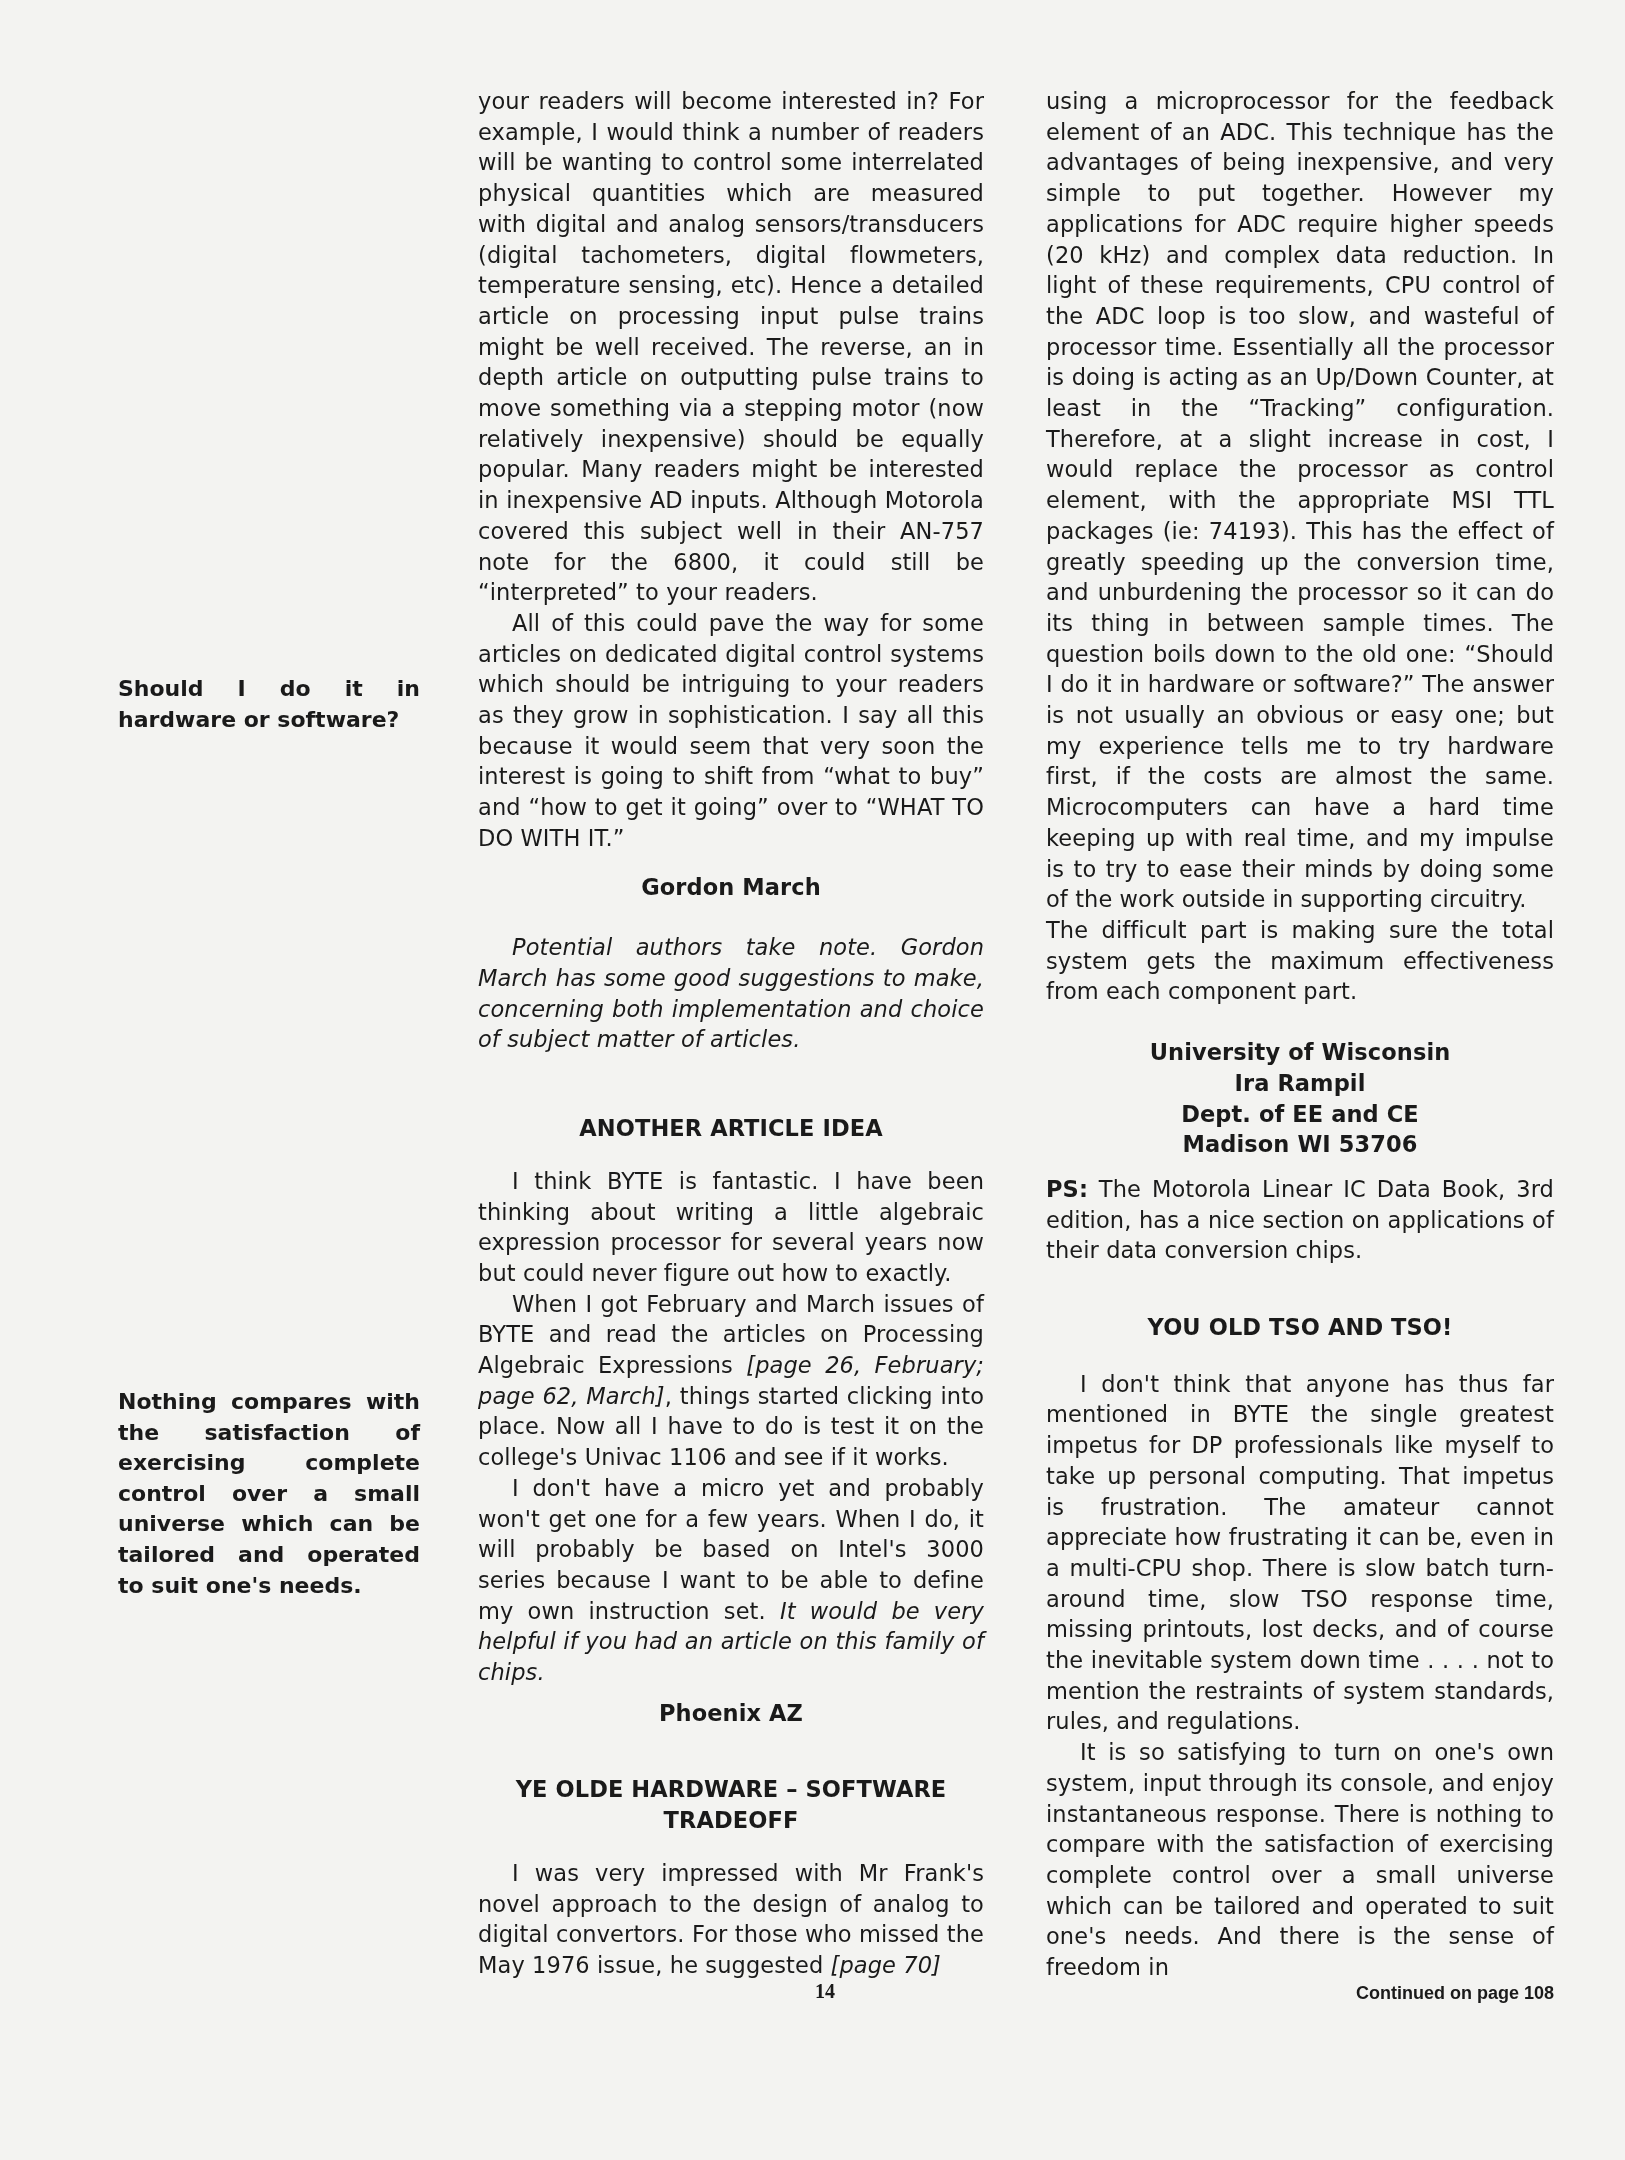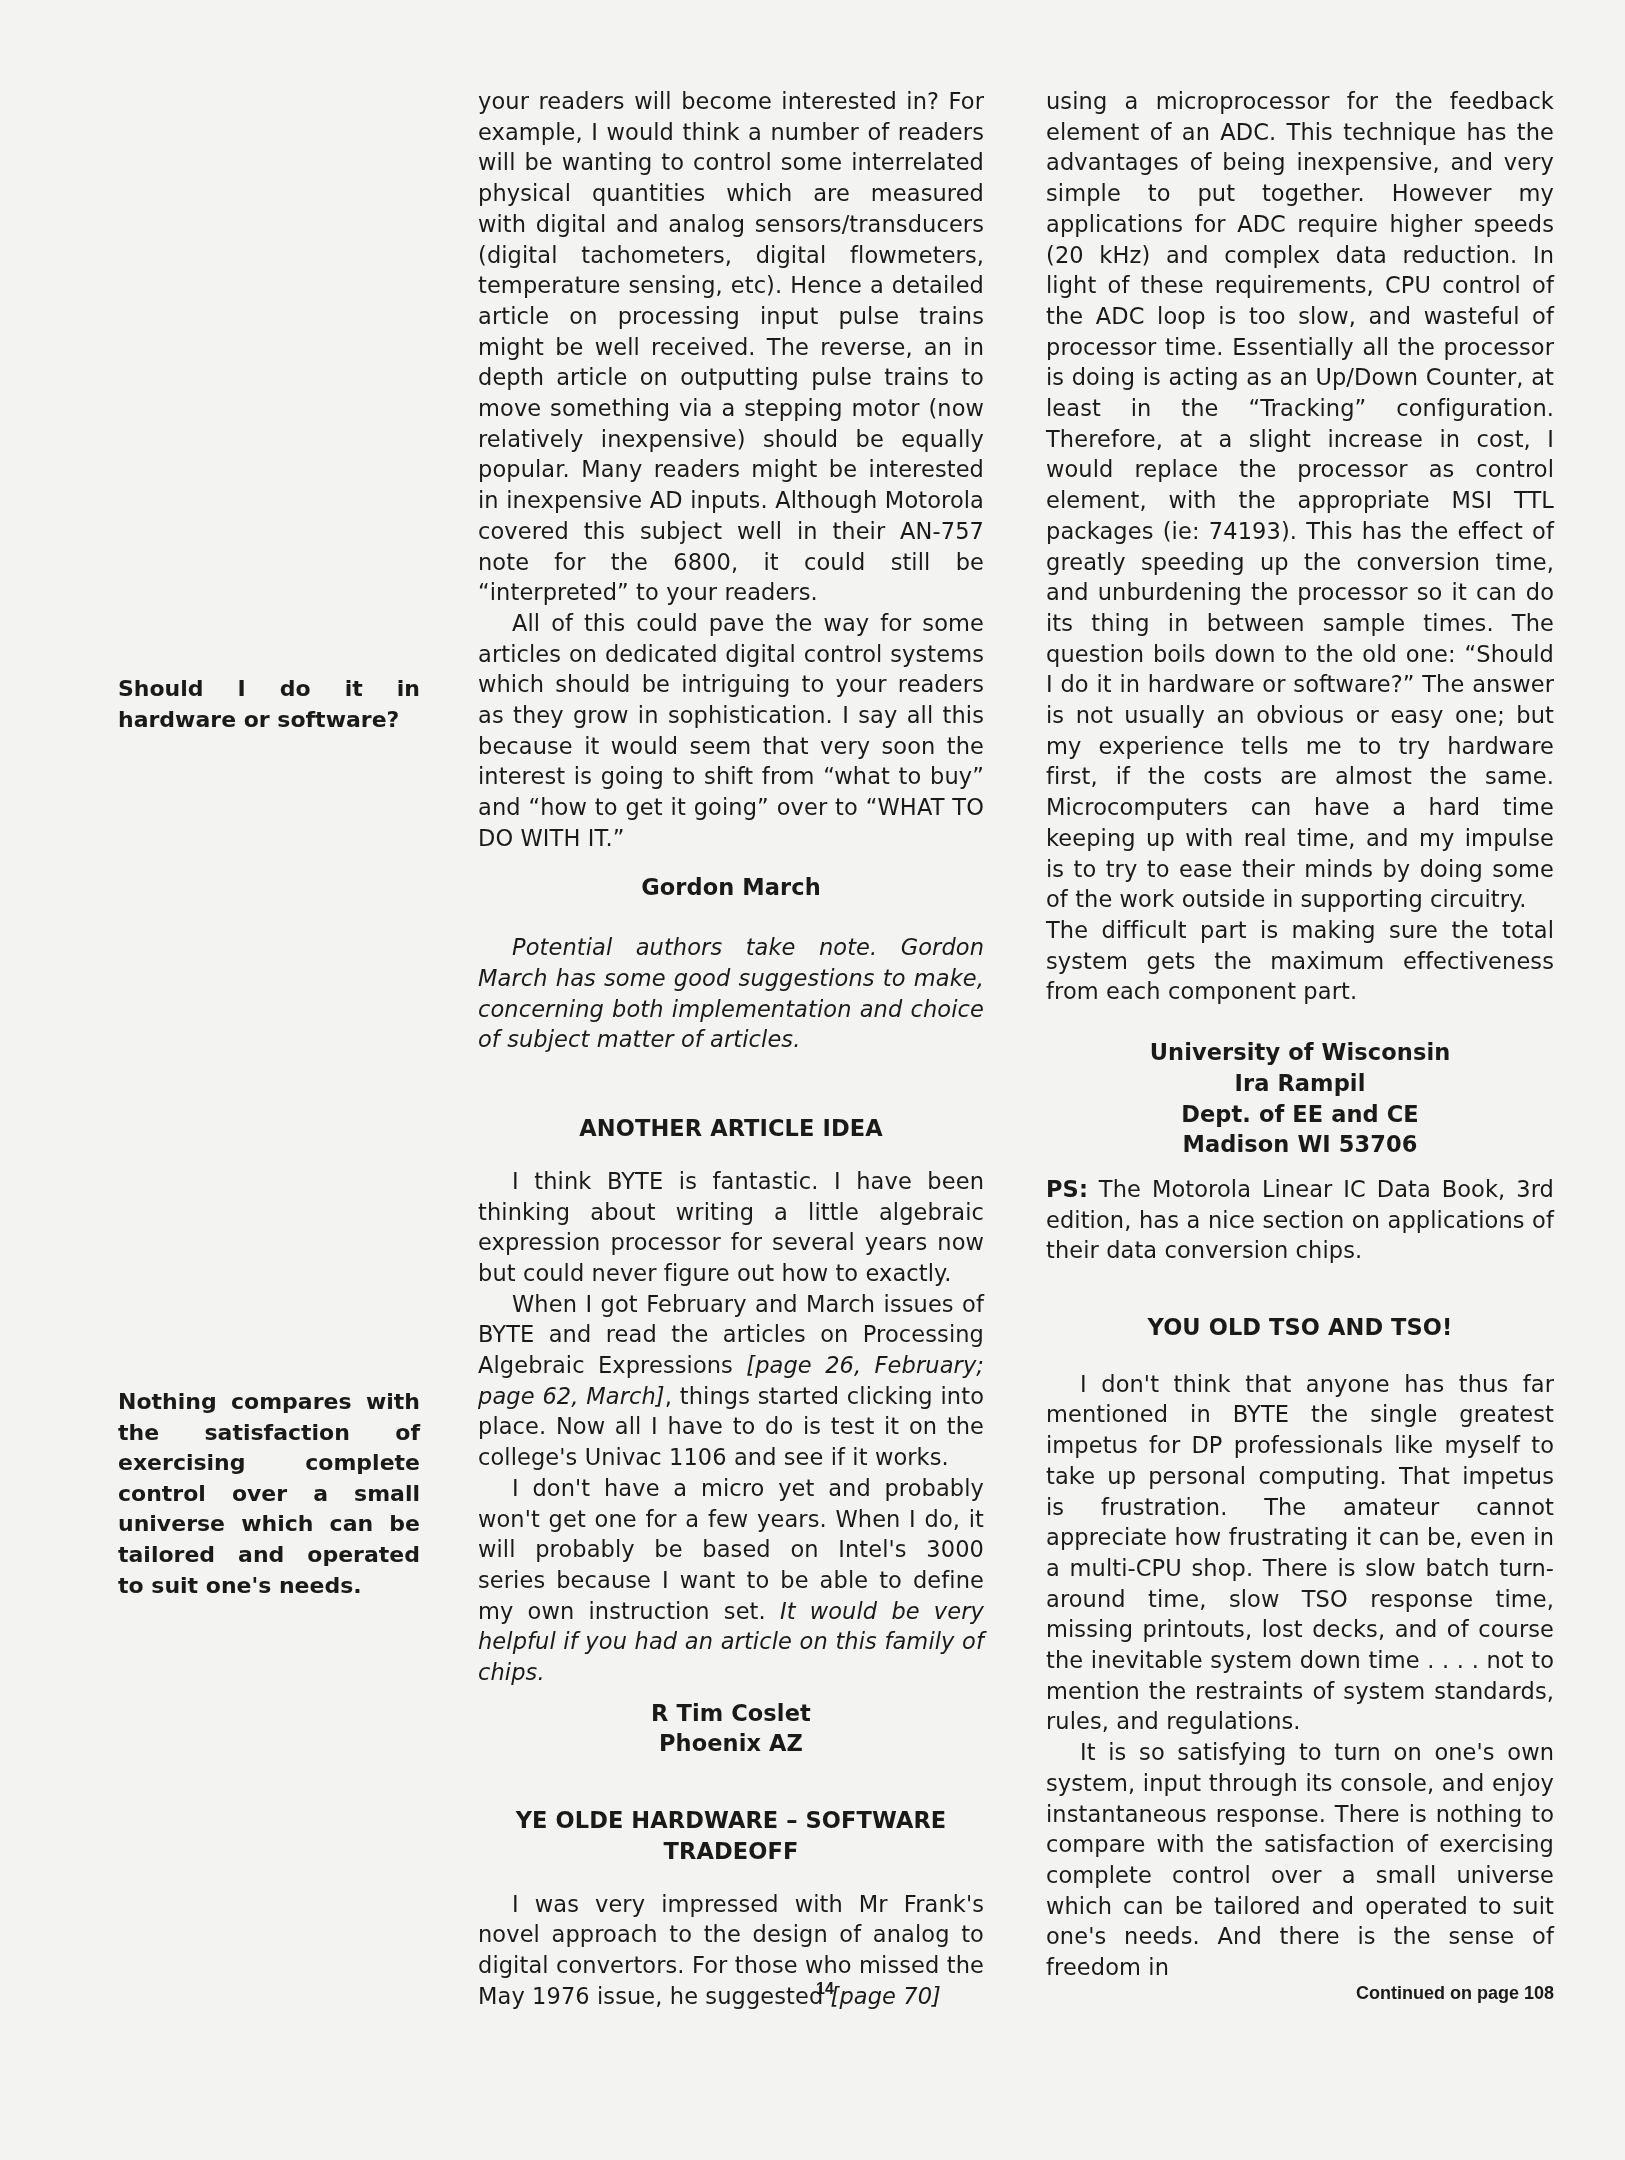--- a/index.html
+++ b/index.html
@@ -21,21 +21,21 @@
   .indent { text-indent: 34px; }
   .pull { position: absolute; left: 118px; width: 302px; font-weight: bold; font-size: 22px; line-height: 30.6px; text-align: justify; }
   .mid { left: 478px; width: 506px; top: 86px; }
   .right { left: 1046px; width: 508px; top: 86px; }
   .sig { text-align: center; font-weight: bold; }
   .head { text-align: center; font-weight: bold; }
   .it { font-style: italic; }
   .gap-s { height: 18px; }
   .gap-m { height: 30px; }
   .gap-l { height: 46px; }
-  .pageno { position: absolute; top: 1980px; left: 800px; width: 50px; text-align: center; font-weight: bold; font-size: 16px; font-family: Liberation Sans, sans-serif; }
+  .pageno { position: absolute; top: 1980px; left: 800px; width: 50px; text-align: center; font-weight: bold; font-size: 20px; font-family: Liberation Serif, serif; }
   .cont { position: absolute; top: 1983px; left: 1200px; width: 354px; text-align: right; font-weight: bold; font-size: 18px; font-family: "Liberation Sans", sans-serif; }
 </style>
 </head>
 <body>
 
 <div class="pull" style="top:674px;">Should I do it in hardware or software?</div>
 <div class="pull" style="top:1387px;">Nothing compares with the satisfaction of exercising complete control over a small universe which can be tailored and operated to suit one's needs.</div>
 
 <div class="col mid">
   <section>
@@ -49,21 +49,20 @@
 
   <div class="gap-l" style="height:58px;"></div>
 
   <section>
     <div class="head">ANOTHER ARTICLE IDEA</div>
     <div class="gap-m" style="height:22px;"></div>
     <p class="indent">I think BYTE is fantastic. I have been thinking about writing a little algebraic expression processor for several years now but could never figure out how to exactly.</p>
     <p class="indent"><span>When I got February and March issues of BYTE and read the articles on Processing Algebraic Expressions </span><span class="it">[page 26, February; page 62, March]</span><span>, things started clicking into place. Now all I have to do is test it on the college's Univac 1106 and see if it works.</span></p>
     <p class="indent"><span>I don't have a micro yet and probably won't get one for a few years. When I do, it will probably be based on Intel's 3000 series because I want to be able to define my own instruction set. </span><span class="it">It would be very helpful if you had an article on this family of chips.</span></p>
     <div class="gap-s" style="height:10px;"></div>
-    <div class="sig">R Tim Coslet</div>
     <div class="sig">Phoenix AZ</div>
   </section>
 
   <div class="gap-l"></div>
 
   <section>
     <div class="head" style="padding:0 20px;">YE OLDE HARDWARE – SOFTWARE TRADEOFF</div>
     <div class="gap-m" style="height:22px;"></div>
     <p class="indent"><span>I was very impressed with Mr Frank's novel approach to the design of analog to digital convertors. For those who missed the May 1976 issue, he suggested </span><span class="it">[page 70]</span></p>
   </section>

